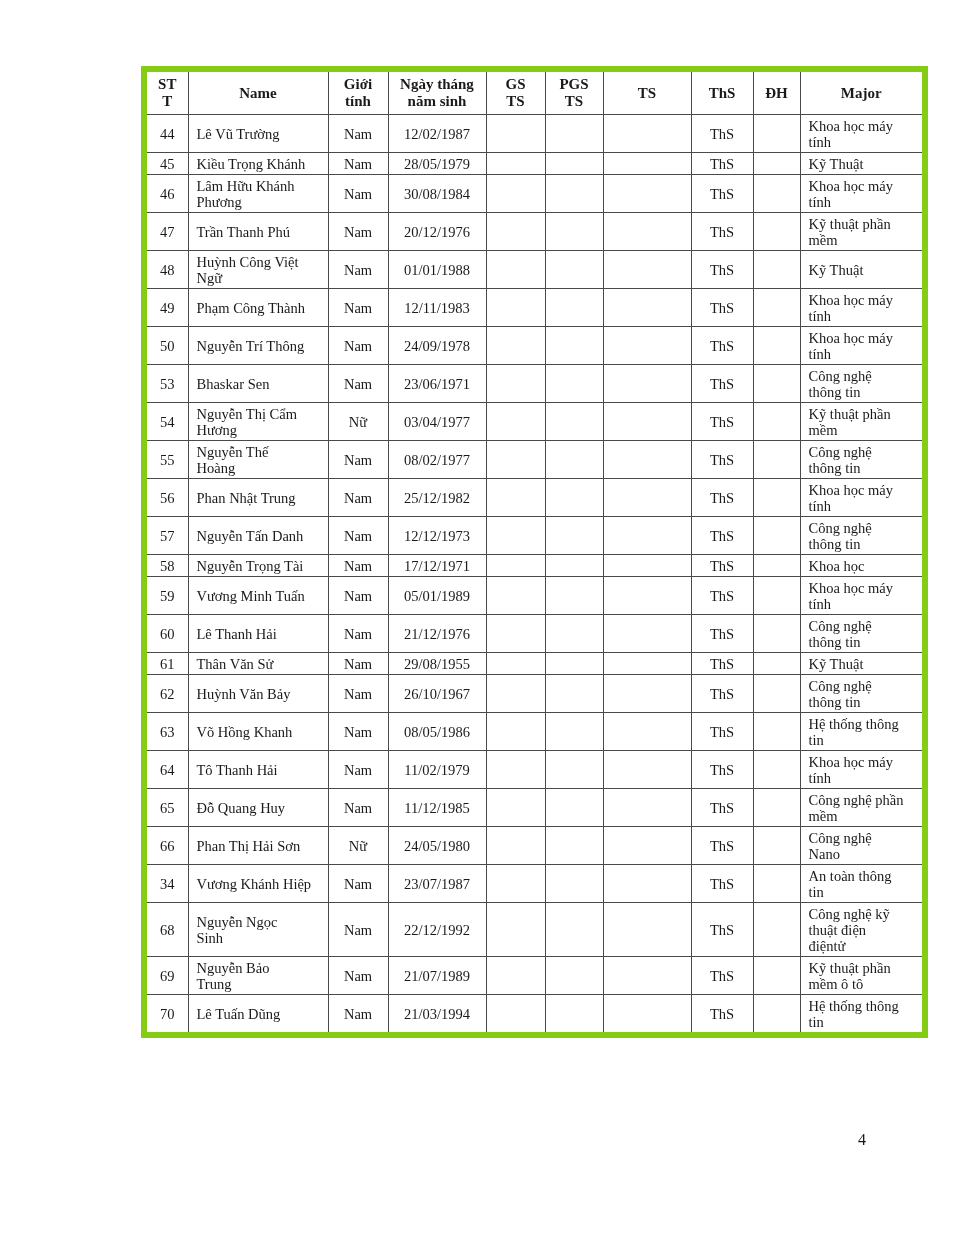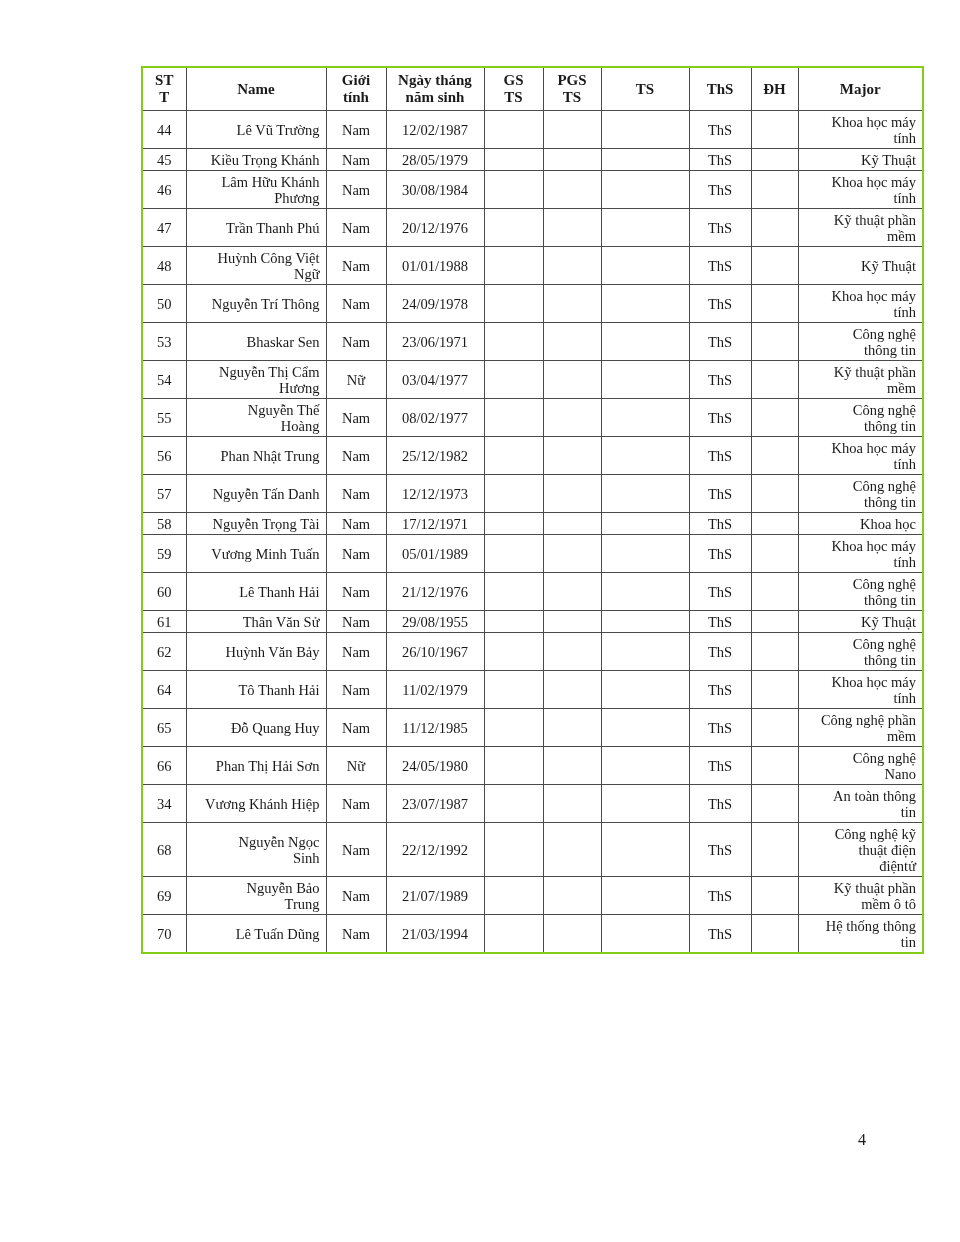--- a/index.html
+++ b/index.html
@@ -16,21 +16,21 @@
     background: #ffffff;
     overflow: hidden;
   }
   table.roster {
     position: absolute;
     left: 141px;
     top: 66px;
     width: 781px;
     border-collapse: collapse;
     table-layout: fixed;
-    border: 2px solid #84cc16;
+    border: 6px solid #84cc16;
   }
   table.roster th, table.roster td {
     border: 1px solid #4a4a4a;
     vertical-align: middle;
     white-space: pre-line;
     overflow: hidden;
   }
   table.roster th {
     font-size: 15px;
     line-height: 17px;
@@ -38,21 +38,21 @@
     text-align: center;
     padding: 4px 2px;
   }
   table.roster td {
     font-size: 14.5px;
     line-height: 16px;
     padding: 2.5px 4px;
     text-align: center;
   }
   table.roster td.c-left {
-    text-align: right;
+    text-align: left;
     padding-left: 8px;
     padding-right: 6px;
   }
   .page-footer {
     position: absolute;
     left: 141px;
     top: 1130px;
     width: 781px;
     text-align: right;
     padding-right: 56px;
@@ -158,20 +158,33 @@
     <td>Nam</td>
     <td>01/01/1988</td>
     <td></td>
     <td></td>
     <td></td>
     <td>ThS</td>
     <td></td>
     <td class="c-left">Kỹ Thuật</td>
   </tr>
         <tr>
+    <td>49</td>
+    <td class="c-left">Phạm Công Thành</td>
+    <td>Nam</td>
+    <td>12/11/1983</td>
+    <td></td>
+    <td></td>
+    <td></td>
+    <td>ThS</td>
+    <td></td>
+    <td class="c-left">Khoa học máy
+tính</td>
+  </tr>
+        <tr>
     <td>50</td>
     <td class="c-left">Nguyễn Trí Thông</td>
     <td>Nam</td>
     <td>24/09/1978</td>
     <td></td>
     <td></td>
     <td></td>
     <td>ThS</td>
     <td></td>
     <td class="c-left">Khoa học máy
@@ -299,20 +312,33 @@
     <td class="c-left">Huỳnh Văn Bảy</td>
     <td>Nam</td>
     <td>26/10/1967</td>
     <td></td>
     <td></td>
     <td></td>
     <td>ThS</td>
     <td></td>
     <td class="c-left">Công nghệ
 thông tin</td>
+  </tr>
+        <tr>
+    <td>63</td>
+    <td class="c-left">Võ Hồng Khanh</td>
+    <td>Nam</td>
+    <td>08/05/1986</td>
+    <td></td>
+    <td></td>
+    <td></td>
+    <td>ThS</td>
+    <td></td>
+    <td class="c-left">Hệ thống thông
+tin</td>
   </tr>
         <tr>
     <td>64</td>
     <td class="c-left">Tô Thanh Hải</td>
     <td>Nam</td>
     <td>11/02/1979</td>
     <td></td>
     <td></td>
     <td></td>
     <td>ThS</td>

